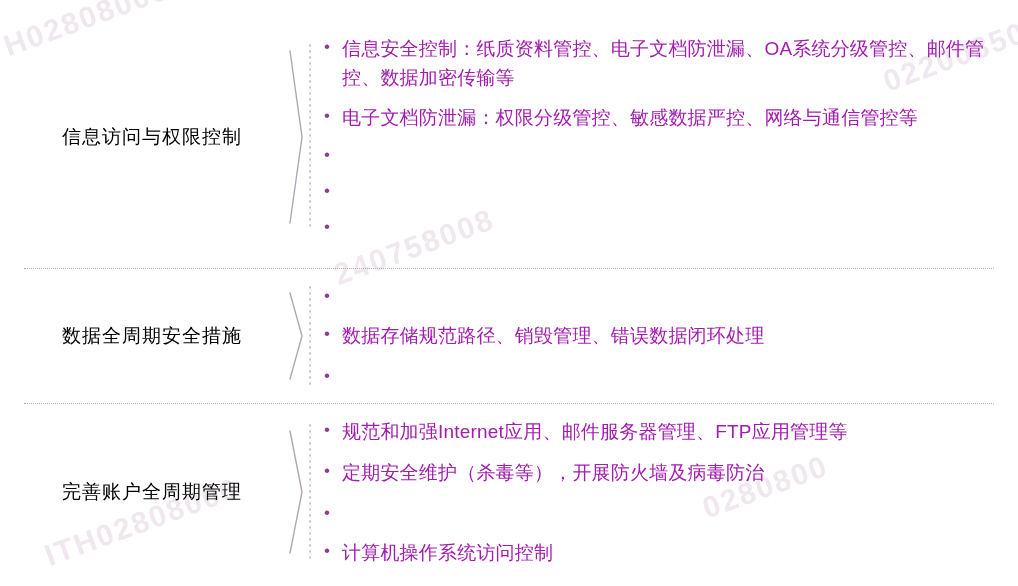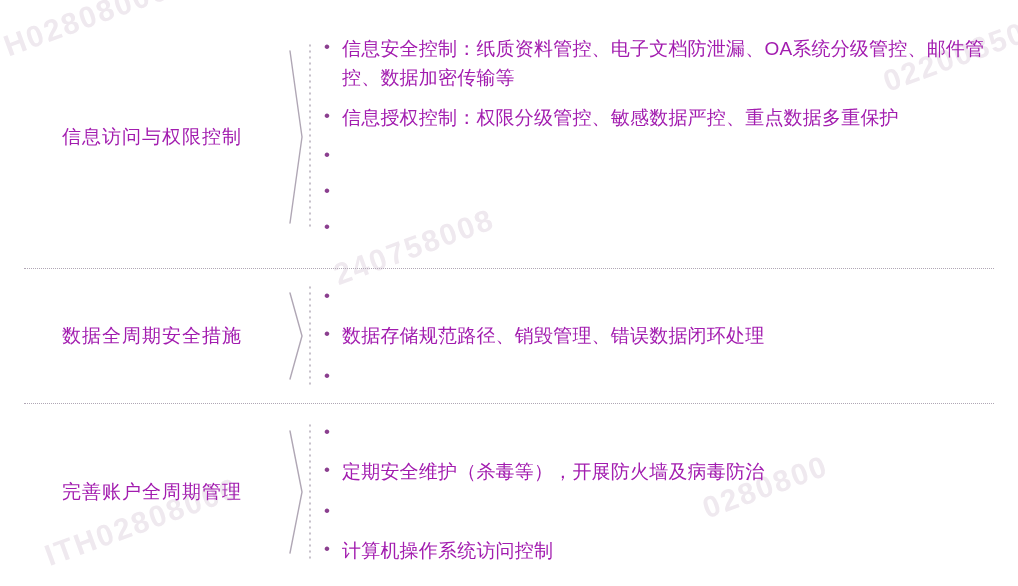--- a/index.html
+++ b/index.html
@@ -66,21 +66,21 @@
 
   .label-cell {
     flex: 0 0 262px;
     display: flex;
     align-items: center;
     justify-content: center;
     padding-right: 6px;
     box-sizing: border-box;
   }
   .label-text {
-    color: #a21caf;
+    color: #000000;
     font-size: 19px;
     letter-spacing: 1px;
     line-height: 1.4;
     text-align: right;
   }
 
   .brace {
     flex: 0 0 34px;
     position: relative;
     display: flex;
@@ -143,21 +143,21 @@
         <path d="M22 8 L22 192" fill="none" stroke="#b0a7b5" stroke-width="1.4" stroke-dasharray="1 5" stroke-linecap="round"></path>
       </svg>
     </div>
     <div class="items-cell">
       <div class="item">
         <span class="bullet">•</span>
         <span class="item-text">信息安全控制：纸质资料管控、电子文档防泄漏、OA系统分级管控、邮件管控、数据加密传输等</span>
       </div>
       <div class="item">
         <span class="bullet">•</span>
-        <span class="item-text">信息授权控制：权限分级管控、敏感数据严控、重点数据多重保护</span>
+        <span class="item-text">电子文档防泄漏：权限分级管控、敏感数据严控、网络与通信管控等</span>
       </div>
       <div class="item">
         <span class="bullet">•</span>
       </div>
       <div class="item">
         <span class="bullet">•</span>
       </div>
       <div class="item">
         <span class="bullet">•</span>
       </div>
@@ -194,20 +194,21 @@
     </div>
     <div class="brace">
       <svg width="30" height="150" viewBox="0 0 30 150" aria-hidden="true">
         <path d="M2 14 L14 75 L2 136" fill="none" stroke="#b0a7b5" stroke-width="1.4" stroke-linecap="round" stroke-linejoin="round"></path>
         <path d="M22 8 L22 142" fill="none" stroke="#b0a7b5" stroke-width="1.4" stroke-dasharray="1 5" stroke-linecap="round"></path>
       </svg>
     </div>
     <div class="items-cell">
       <div class="item">
         <span class="bullet">•</span>
+        <span class="item-text">规范和加强Internet应用、邮件服务器管理、FTP应用管理等</span>
       </div>
       <div class="item">
         <span class="bullet">•</span>
         <span class="item-text">定期安全维护（杀毒等），开展防火墙及病毒防治</span>
       </div>
       <div class="item">
         <span class="bullet">•</span>
       </div>
       <div class="item">
         <span class="bullet">•</span>

